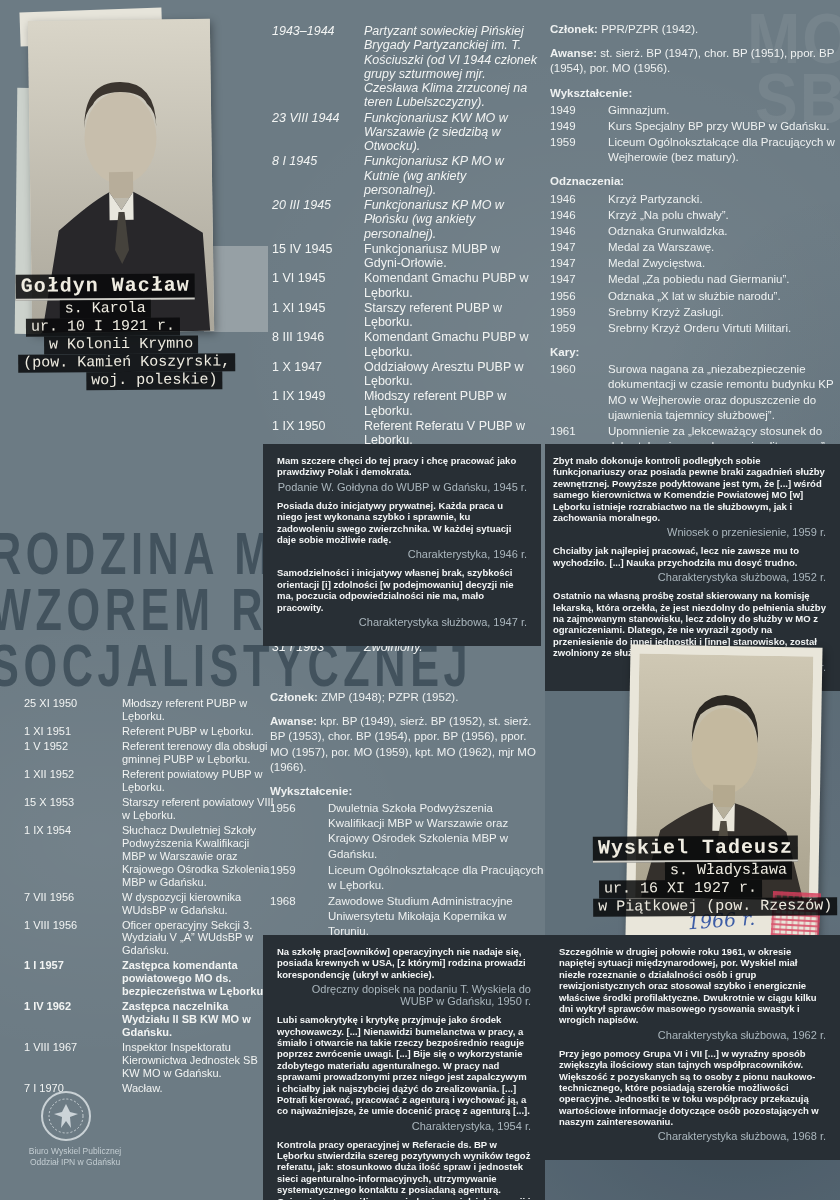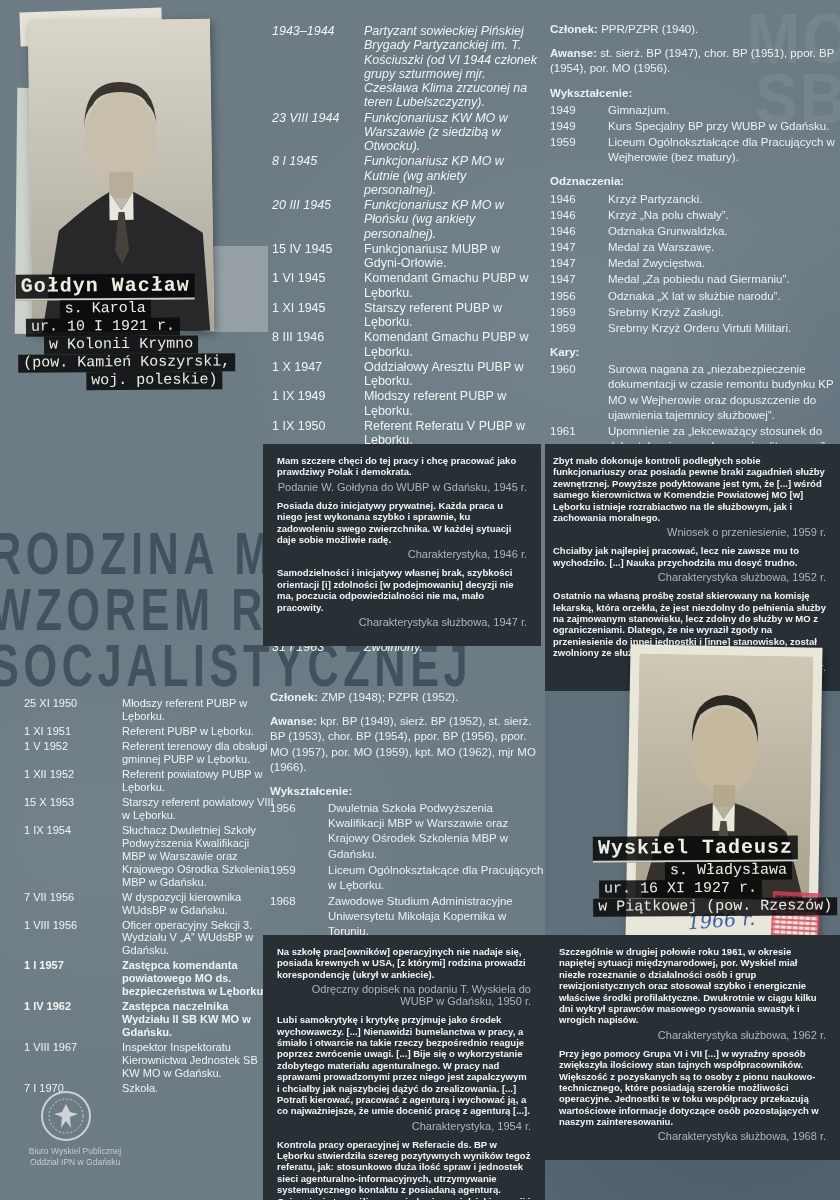--- a/index.html
+++ b/index.html
@@ -190,21 +190,21 @@
       <span class="tdate">1 II 1959</span>
       <span class="ttext">Zastępca komendanta powiatowego MO w Wejherowie.</span>
     </div>
       <div class="trow italic">
       <span class="tdate">31 I 1963</span>
       <span class="ttext">Zwolniony.</span>
     </div>
     </div>
 
   <div class="details d1">
-    <p><b>Członek:</b> <span>PPR/PZPR (1940).</span></p>
+    <p><b>Członek:</b> <span>PPR/PZPR (1942).</span></p>
     <p><b>Awanse:</b> <span>st. sierż. BP (1947), chor. BP (1951), ppor. BP (1954), por. MO (1956).</span></p>
     <div class="ysec">
       <div class="seclabel">Wykształcenie:</div>
       <div>
 
       <div class="yrow">
           <span>1949</span>
           <span>Gimnazjum.</span>
         </div>
           <div class="yrow">
@@ -375,21 +375,21 @@
       <div class="trow bold">
       <span class="tdate">1 IV 1962</span>
       <span class="ttext">Zastępca naczelnika Wydziału II SB KW MO w Gdańsku.</span>
     </div>
       <div class="trow normal">
       <span class="tdate">1 VIII 1967</span>
       <span class="ttext">Inspektor Inspektoratu Kierownictwa Jednostek SB KW MO w Gdańsku.</span>
     </div>
       <div class="trow normal">
       <span class="tdate">7 I 1970</span>
-      <span class="ttext">Szkoła.</span>
+      <span class="ttext">Wacław.</span>
     </div>
     </div>
 
   <div class="details d2">
     <p><b>Członek:</b> <span>ZMP (1948); PZPR (1952).</span></p>
     <p><b>Awanse:</b> <span>kpr. BP (1949), sierż. BP (1952), st. sierż. BP (1953), chor. BP (1954), ppor. BP (1956), ppor. MO (1957), por. MO (1959), kpt. MO (1962), mjr MO (1966).</span></p>
     <div class="ysec">
       <div class="seclabel">Wykształcenie:</div>
       <div>
 

